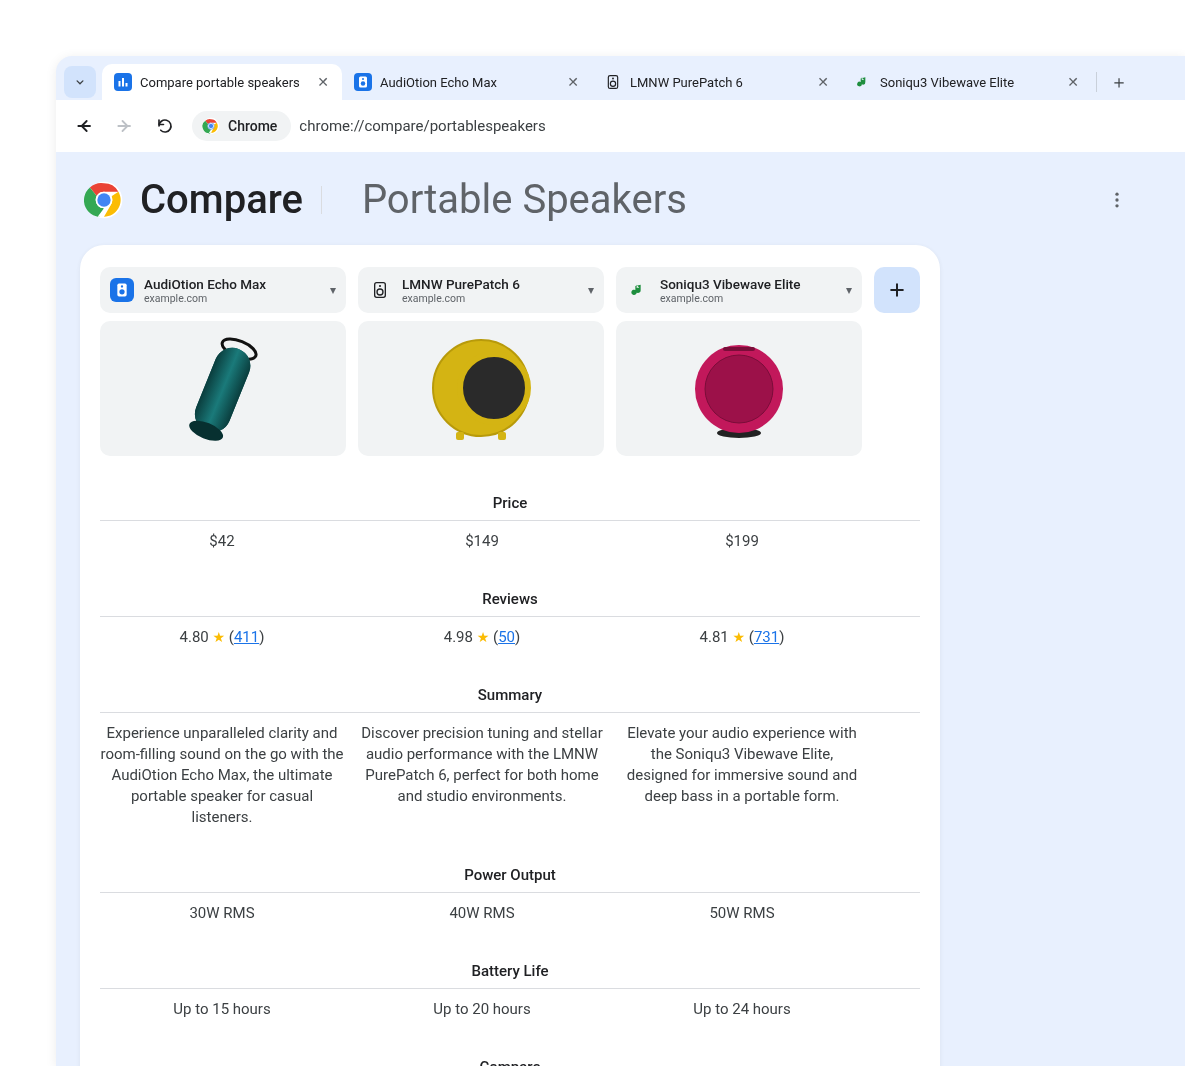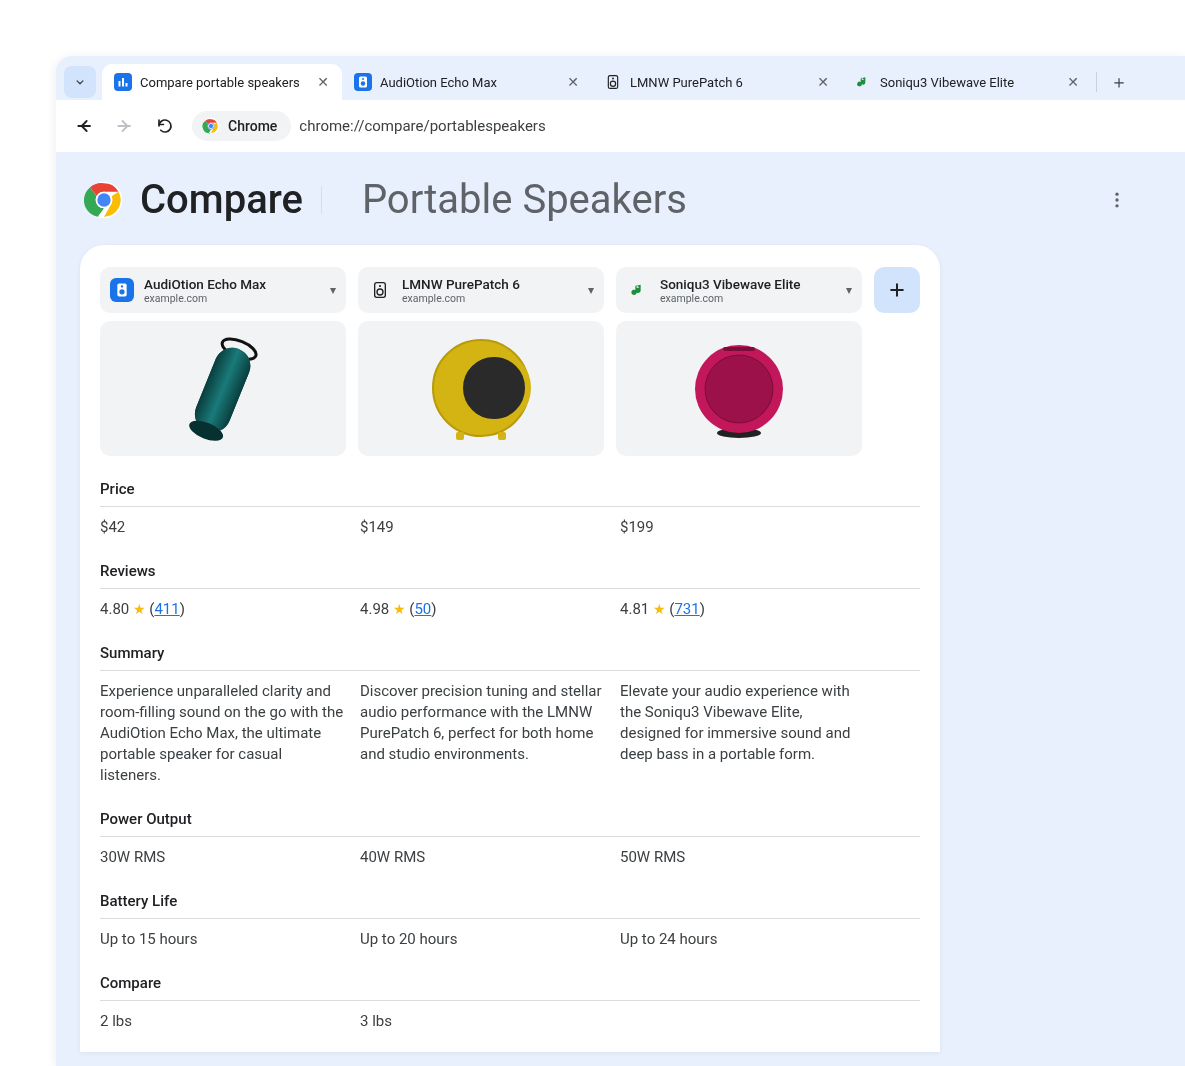--- a/index.html
+++ b/index.html
@@ -222,21 +222,21 @@
     height: 46px;
     background: #d2e3fc;
     border-radius: 10px;
     display: flex; align-items: center; justify-content: center;
     font-size: 22px;
     color: #202124;
     cursor: pointer;
     align-self: flex-start;
   }
   
-  .cmp-section { margin-top: 24px; }
+  .cmp-section { margin-top: 38px; text-align: center; }
   .cmp-label {
     font-size: 15px; font-weight: 500; color: #202124;
     padding-bottom: 8px;
     border-bottom: 1px solid #dadce0;
   }
   .cmp-values {
     display: flex;
     padding-top: 10px;
   }
   .cmp-cell {

